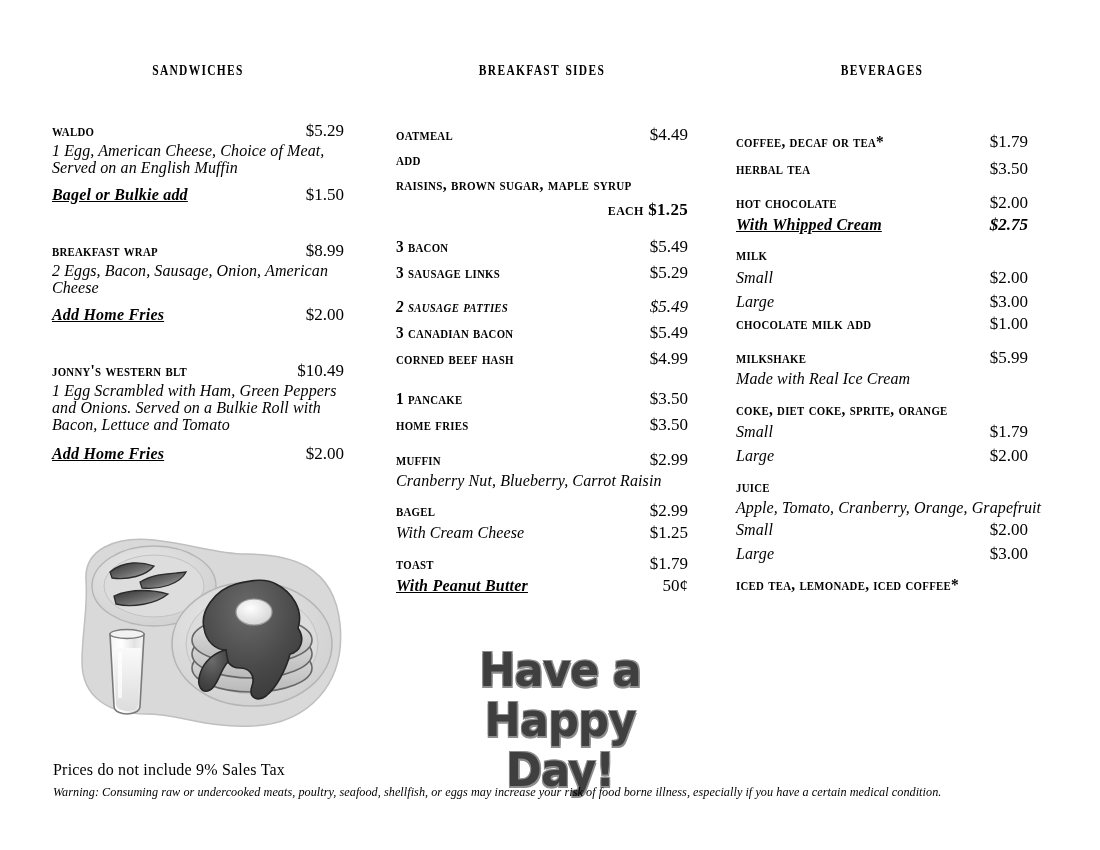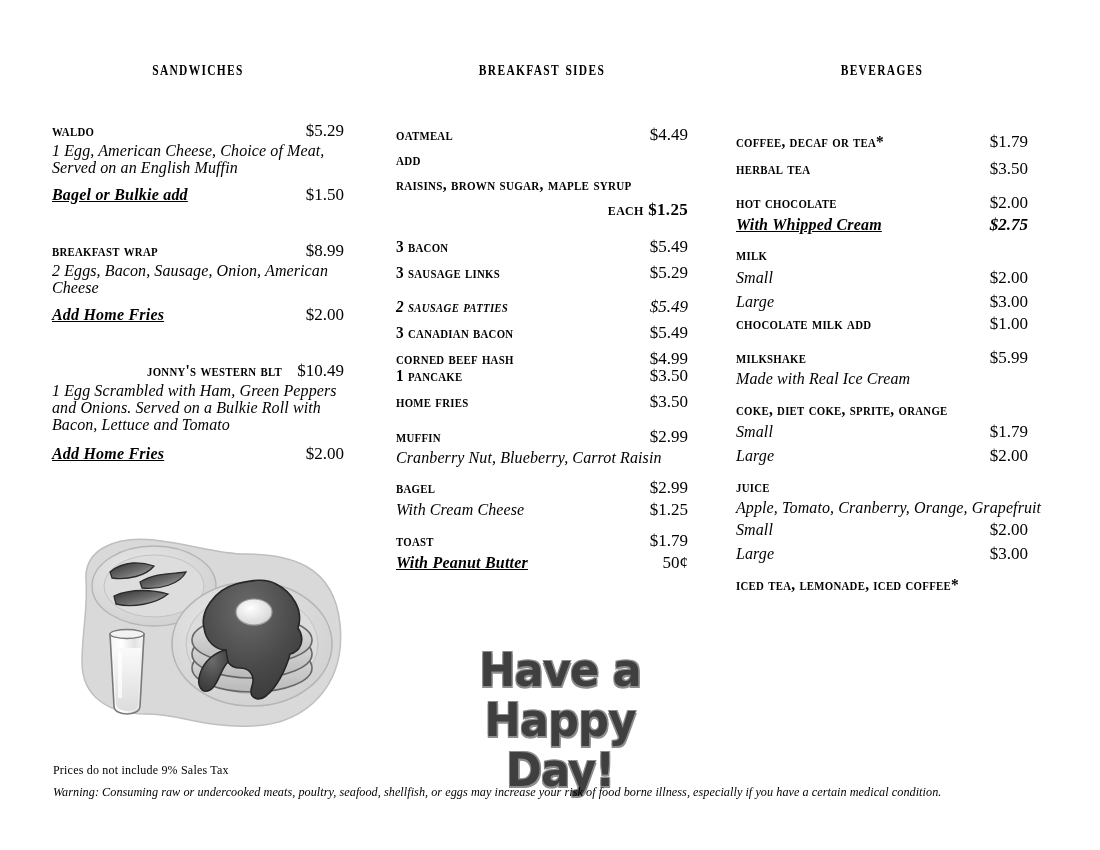--- a/index.html
+++ b/index.html
@@ -166,21 +166,21 @@
   }
 
   
   #footer {
     position: absolute;
     left: 53px;
     top: 760px;
     width: 1000px;
   }
   #tax-note {
-    font-size: 12px;
+    font-size: 16px;
     line-height: 20px;
     letter-spacing: 0.2px;
   }
   #warning-note {
     font-size: 12.2px;
     font-style: italic;
     line-height: 18px;
     letter-spacing: 0.05px;
     margin-top: 3px;
   }
@@ -216,21 +216,21 @@
         <span class="pr"></span>
       </div>
       <div class="row r-desc" style="margin-top: 1px;">
         <span class="nm">Cheese</span>
         <span class="pr"></span>
       </div>
       <div class="row r-addon" style="margin-top: 10px;">
         <span class="nm">Add Home Fries</span>
         <span class="pr">$2.00</span>
       </div>
-      <div class="row r-item" style="margin-top: 39px; justify-content: flex-end;">
+      <div class="row r-item" style="margin-top: 39px;">
         <span class="nm">JONNY'S WESTERN BLT</span>
         <span class="pr">$10.49</span>
       </div>
       <div class="row r-desc" style="margin-top: 4px;">
         <span class="nm">1 Egg Scrambled with Ham, Green Peppers</span>
         <span class="pr"></span>
       </div>
       <div class="row r-desc" style="margin-top: 1px;">
         <span class="nm">and Onions.  Served on a Bulkie Roll with</span>
         <span class="pr"></span>
@@ -278,21 +278,21 @@
         <span class="pr">$5.49</span>
       </div>
       <div class="row r-item" style="margin-top: 9px;">
         <span class="nm">3 CANADIAN BACON</span>
         <span class="pr">$5.49</span>
       </div>
       <div class="row r-item" style="margin-top: 9px; gap: 41px;">
         <span class="nm">CORNED BEEF HASH</span>
         <span class="pr">$4.99</span>
       </div>
-      <div class="row r-item" style="margin-top: 0;">
+      <div class="row r-item" style="margin-top: 23px;">
         <span class="nm">1 PANCAKE</span>
         <span class="pr">$3.50</span>
       </div>
       <div class="row r-item" style="margin-top: 9px;">
         <span class="nm">HOME FRIES</span>
         <span class="pr">$3.50</span>
       </div>
       <div class="row r-item" style="margin-top: 18px;">
         <span class="nm">MUFFIN</span>
         <span class="pr">$2.99</span>

